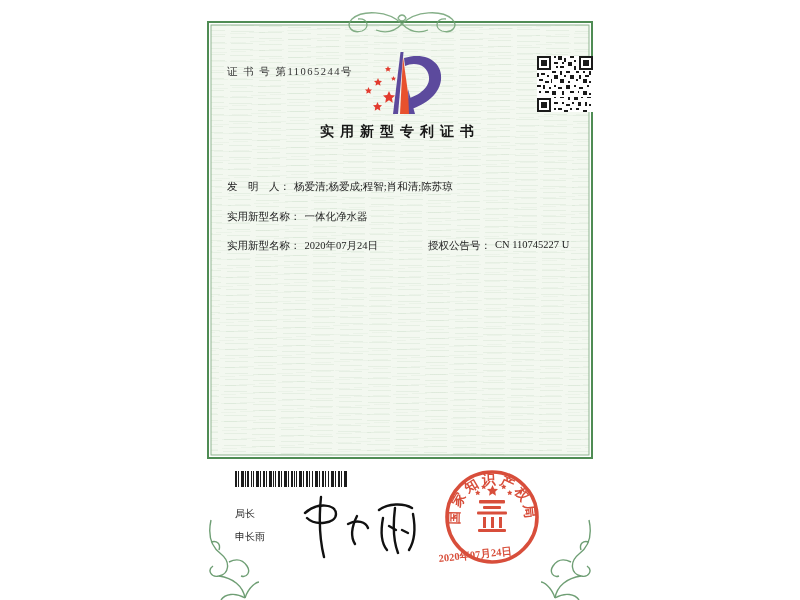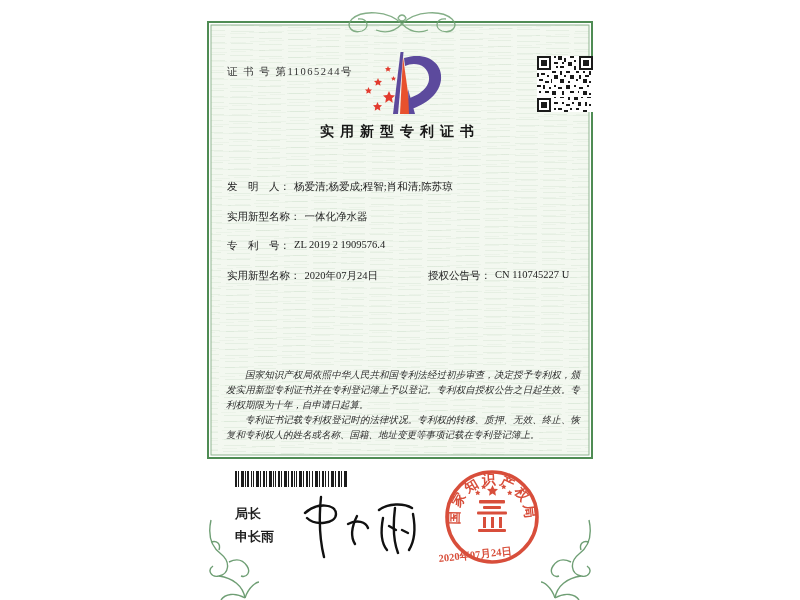--- a/index.html
+++ b/index.html
@@ -23,21 +23,21 @@
     font-size:14px;font-weight:700;letter-spacing:6px;color:#171717;}
   .fields{position:absolute;left:18px;top:157px;width:352px;font-size:10.5px;}
   .frow{display:flex;margin-bottom:15.5px;white-space:nowrap;}
   .frow .lab{color:#222;}
   .frow .val{color:#222;margin-left:4px;}
   .frow.grant .pair2{margin-left:50px;}
   .paras{position:absolute;left:17px;top:345px;width:354px;font-size:9.5px;line-height:1.58;
     font-style:italic;color:#2e2e2e;text-align:justify;}
   .paras p{margin:0;text-indent:2em;}
   .barcode{position:absolute;left:26px;top:448px;width:112px;height:16px;}
-  .signoff{position:absolute;left:26px;top:479px;font-size:13px;font-weight:700;line-height:23px;color:#1d1d1d;}
+  .signoff{position:absolute;left:26px;top:479px;font-size:10px;font-weight:400;line-height:23px;color:#1d1d1d;}
   .signature{position:absolute;left:82px;top:466px;width:140px;height:74px;}
   .seal{position:absolute;left:225px;top:436px;width:116px;height:116px;opacity:.92;}
   .footer{position:absolute;left:0;top:549px;width:100%;text-align:right;font-size:11px;color:#333;margin-top:41px;}
   .orn-top{position:absolute;left:93px;top:-17px;width:200px;height:34px;}
   .orn-bl{position:absolute;left:-10px;top:495px;width:62px;height:84px;}
   .orn-br{position:absolute;right:-10px;top:495px;width:62px;height:84px;transform:scaleX(-1);}
 </style>
 </head>
 <body>
 
@@ -114,36 +114,28 @@
 
     <div class="fields">
       <div class="frow">
         <span class="lab">发　明　人：</span>
         <span class="val">杨爱清;杨爱成;程智;肖和清;陈苏琼</span>
       </div>
       <div class="frow">
         <span class="lab">实用新型名称：</span>
         <span class="val">一体化净水器</span>
       </div>
-      <div class="frow">
-        <span class="lab">专　利　号：</span>
-        <span class="val">ZL 2019 2 1909576.4</span>
-      </div>
       <div class="frow grant">
         <span class="lab">实用新型名称：</span>
         <span class="val">2020年07月24日</span>
         <span class="lab pair2">授权公告号：</span>
         <span class="val">CN 110745227 U</span>
       </div>
     </div>
 
-    <div class="paras">
-      <p>国家知识产权局依照中华人民共和国专利法经过初步审查，决定授予专利权，颁发实用新型专利证书并在专利登记簿上予以登记。专利权自授权公告之日起生效。专利权期限为十年，自申请日起算。</p>
-      <p>专利证书记载专利权登记时的法律状况。专利权的转移、质押、无效、终止、恢复和专利权人的姓名或名称、国籍、地址变更等事项记载在专利登记簿上。</p>
-    </div>
 
     <svg class="barcode" viewBox="0 0 112 16" preserveAspectRatio="none">
       <g fill="#1c1c1c">
         <rect x="0" width="2" height="16"></rect>
           <rect x="3" width="1" height="16"></rect>
           <rect x="6" width="3" height="16"></rect>
         <rect x="10" width="1" height="16"></rect>
           <rect x="12" width="2" height="16"></rect>
           <rect x="16" width="1" height="16"></rect>
         <rect x="18" width="1" height="16"></rect>

